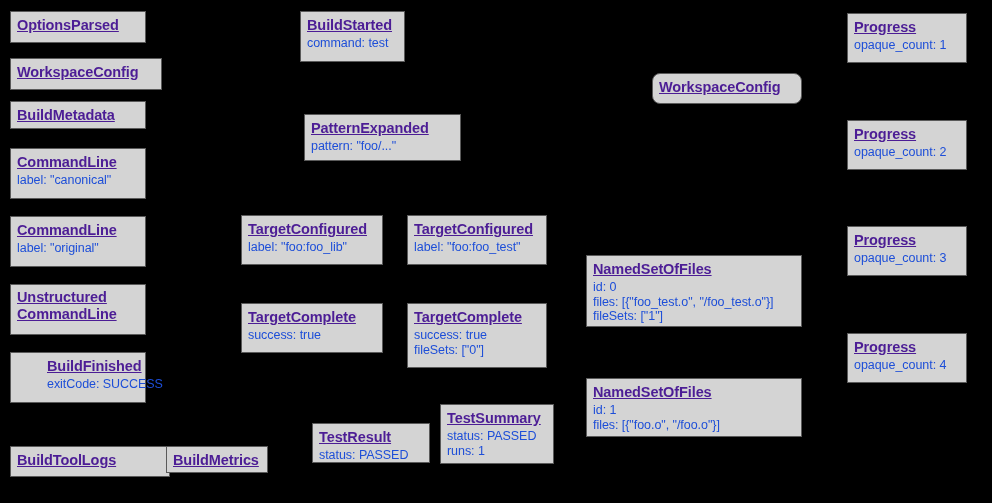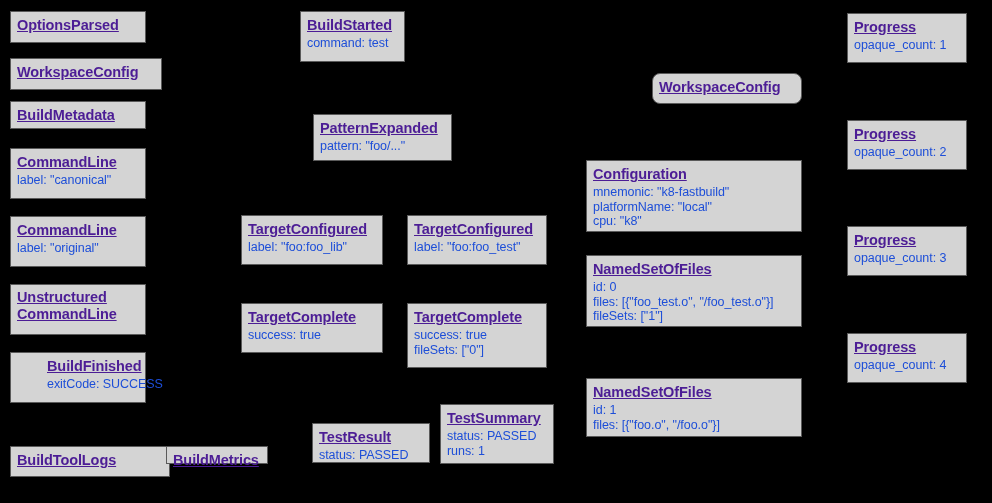--- a/index.html
+++ b/index.html
@@ -59,25 +59,25 @@
       </div></div>
     <div class="node" style="left: 10px; top: 216px; width: 136px; height: 51px; background: rgb(212, 212, 212); border-color: rgb(90, 90, 90);"><span class="node-title">CommandLine</span><div class="node-fields">
         <div class="field">label: "original"</div>
       </div></div>
     <div class="node" style="left: 10px; top: 284px; width: 136px; height: 51px; background: rgb(212, 212, 212); border-color: rgb(90, 90, 90);"><span class="node-title two-line">Unstructured
 CommandLine</span></div>
     <div class="node" style="left: 10px; top: 352px; width: 136px; height: 51px; background: rgb(212, 212, 212); border-color: rgb(90, 90, 90); padding-left: 36px;"><span class="node-title">BuildFinished</span><div class="node-fields">
         <div class="field">exitCode: SUCCESS</div>
       </div></div>
     <div class="node" style="left: 10px; top: 446px; width: 160px; height: 31px; background: rgb(212, 212, 212); border-color: rgb(90, 90, 90);"><span class="node-title">BuildToolLogs</span></div>
-    <div class="node" style="left: 166px; top: 446px; width: 102px; height: 18px; background: rgb(212, 212, 212); border-color: rgb(90, 90, 90);"><span class="node-title">BuildMetrics</span></div>
+    <div class="node" style="left: 166px; top: 446px; width: 102px; height: 27px; background: rgb(212, 212, 212); border-color: rgb(90, 90, 90);"><span class="node-title">BuildMetrics</span></div>
     <div class="node" style="left: 300px; top: 11px; width: 105px; height: 51px; background: rgb(212, 212, 212); border-color: rgb(90, 90, 90);"><span class="node-title">BuildStarted</span><div class="node-fields">
         <div class="field">command: test</div>
       </div></div>
-    <div class="node" style="left: 313px; top: 114px; width: 139px; height: 47px; background: rgb(212, 212, 212); border-color: rgb(90, 90, 90);"><span class="node-title">PatternExpanded</span><div class="node-fields">
+    <div class="node" style="left: 304px; top: 114px; width: 157px; height: 47px; background: rgb(212, 212, 212); border-color: rgb(90, 90, 90);"><span class="node-title">PatternExpanded</span><div class="node-fields">
         <div class="field">pattern: "foo/..."</div>
       </div></div>
     <div class="node" style="left: 241px; top: 215px; width: 142px; height: 50px; background: rgb(212, 212, 212); border-color: rgb(90, 90, 90);"><span class="node-title">TargetConfigured</span><div class="node-fields">
         <div class="field">label: "foo:foo_lib"</div>
       </div></div>
     <div class="node" style="left: 407px; top: 215px; width: 140px; height: 50px; background: rgb(212, 212, 212); border-color: rgb(90, 90, 90);"><span class="node-title">TargetConfigured</span><div class="node-fields">
         <div class="field">label: "foo:foo_test"</div>
       </div></div>
     <div class="node" style="left: 241px; top: 303px; width: 142px; height: 50px; background: rgb(212, 212, 212); border-color: rgb(90, 90, 90);"><span class="node-title">TargetComplete</span><div class="node-fields">
         <div class="field">success: true</div>
@@ -87,25 +87,20 @@
         <div class="field">fileSets: ["0"]</div>
       </div></div>
     <div class="node" style="left: 312px; top: 423px; width: 118px; height: 40px; background: rgb(212, 212, 212); border-color: rgb(90, 90, 90);"><span class="node-title">TestResult</span><div class="node-fields">
         <div class="field">status: PASSED</div>
       </div></div>
     <div class="node" style="left: 440px; top: 404px; width: 114px; height: 60px; background: rgb(212, 212, 212); border-color: rgb(90, 90, 90);"><span class="node-title">TestSummary</span><div class="node-fields">
         <div class="field">status: PASSED</div>
         <div class="field">runs: 1</div>
       </div></div>
     <div class="node" style="left: 652px; top: 73px; width: 150px; height: 31px; background: rgb(212, 212, 212); border-color: rgb(90, 90, 90); border-radius: 8px;"><span class="node-title">WorkspaceConfig</span></div>
-    <div class="node" style="left: 586px; top: 160px; width: 216px; height: 72px; background: rgb(212, 212, 212); border-color: rgb(90, 90, 90);"><span class="node-title">Configuration</span><div class="node-fields">
-        <div class="field">mnemonic: "k8-fastbuild"</div>
-        <div class="field">platformName: "local"</div>
-        <div class="field">cpu: "k8"</div>
-      </div></div>
     <div class="node" style="left: 586px; top: 255px; width: 216px; height: 72px; background: rgb(212, 212, 212); border-color: rgb(90, 90, 90);"><span class="node-title">NamedSetOfFiles</span><div class="node-fields">
         <div class="field">id: 0</div>
         <div class="field">files: [{"foo_test.o", "/foo_test.o"}]</div>
         <div class="field">fileSets: ["1"]</div>
       </div></div>
     <div class="node" style="left: 586px; top: 378px; width: 216px; height: 59px; background: rgb(212, 212, 212); border-color: rgb(90, 90, 90);"><span class="node-title">NamedSetOfFiles</span><div class="node-fields">
         <div class="field">id: 1</div>
         <div class="field">files: [{"foo.o", "/foo.o"}]</div>
       </div></div>
     <div class="node" style="left: 847px; top: 13px; width: 120px; height: 50px; background: rgb(212, 212, 212); border-color: rgb(90, 90, 90);"><span class="node-title">Progress</span><div class="node-fields">

